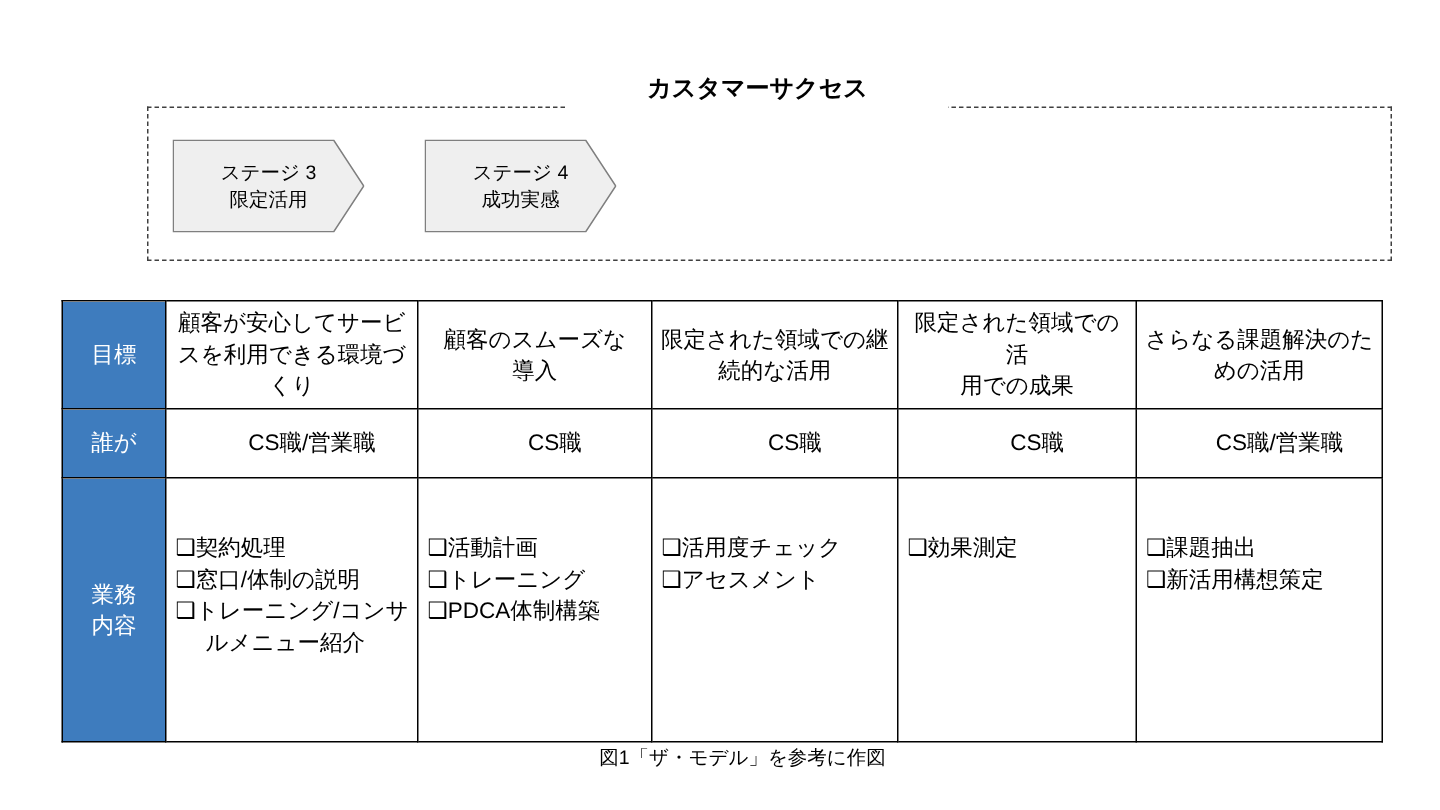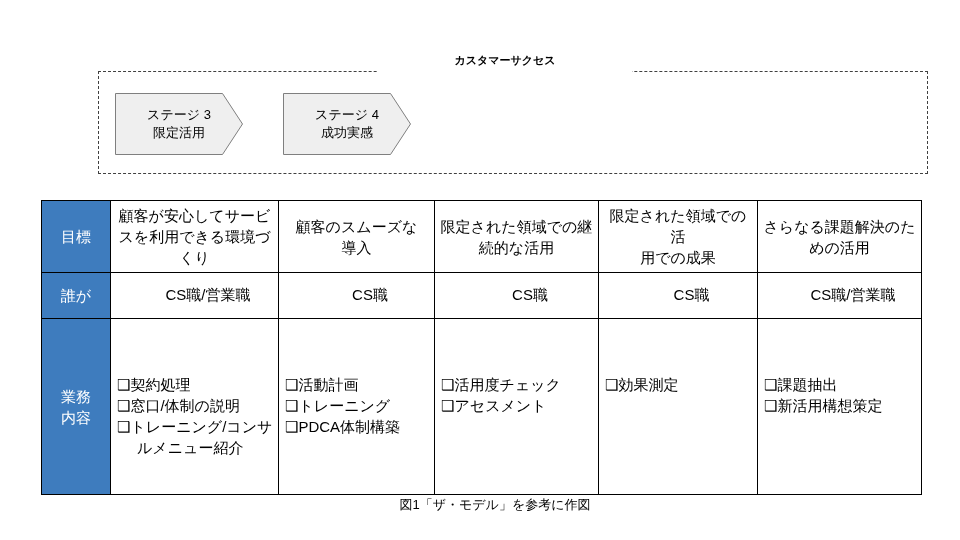--- a/index.html
+++ b/index.html
@@ -19,21 +19,21 @@
     width: 828px; height: 101px;
     border: 1px dashed #404040;
   }
   .diagram-title {
     position: absolute;
     left: 378px; top: 45px;
     width: 254px; height: 30px;
     background: #ffffff;
     text-align: center;
     line-height: 30px;
-    font-size: 11px;
+    font-size: 16px;
     font-weight: bold;
     z-index: 2;
   }
   .stage-arrows {
     position: absolute;
     left: 115px; top: 93px;
     display: flex;
     gap: 40px;
     z-index: 1;
   }
@@ -79,21 +79,21 @@
   tr.tasks-row { height: 176px; }
   tr.goal-row td {
     text-align: center; vertical-align: middle;
     white-space: pre-line; line-height: 21px;
   }
   tr.who-row td {
     text-align: center; vertical-align: middle; padding-left: 31px;
   }
   tr.tasks-row td {
     vertical-align: top;
-    padding: 55px 4px 4px 6px;
+    padding: 36px 4px 4px 6px;
   }
   .task-item {
     line-height: 21px;
     padding-left: 20px;
     text-indent: -20px;
   }
 
   .figure-caption {
     position: absolute;
     left: 345px; top: 496px;

